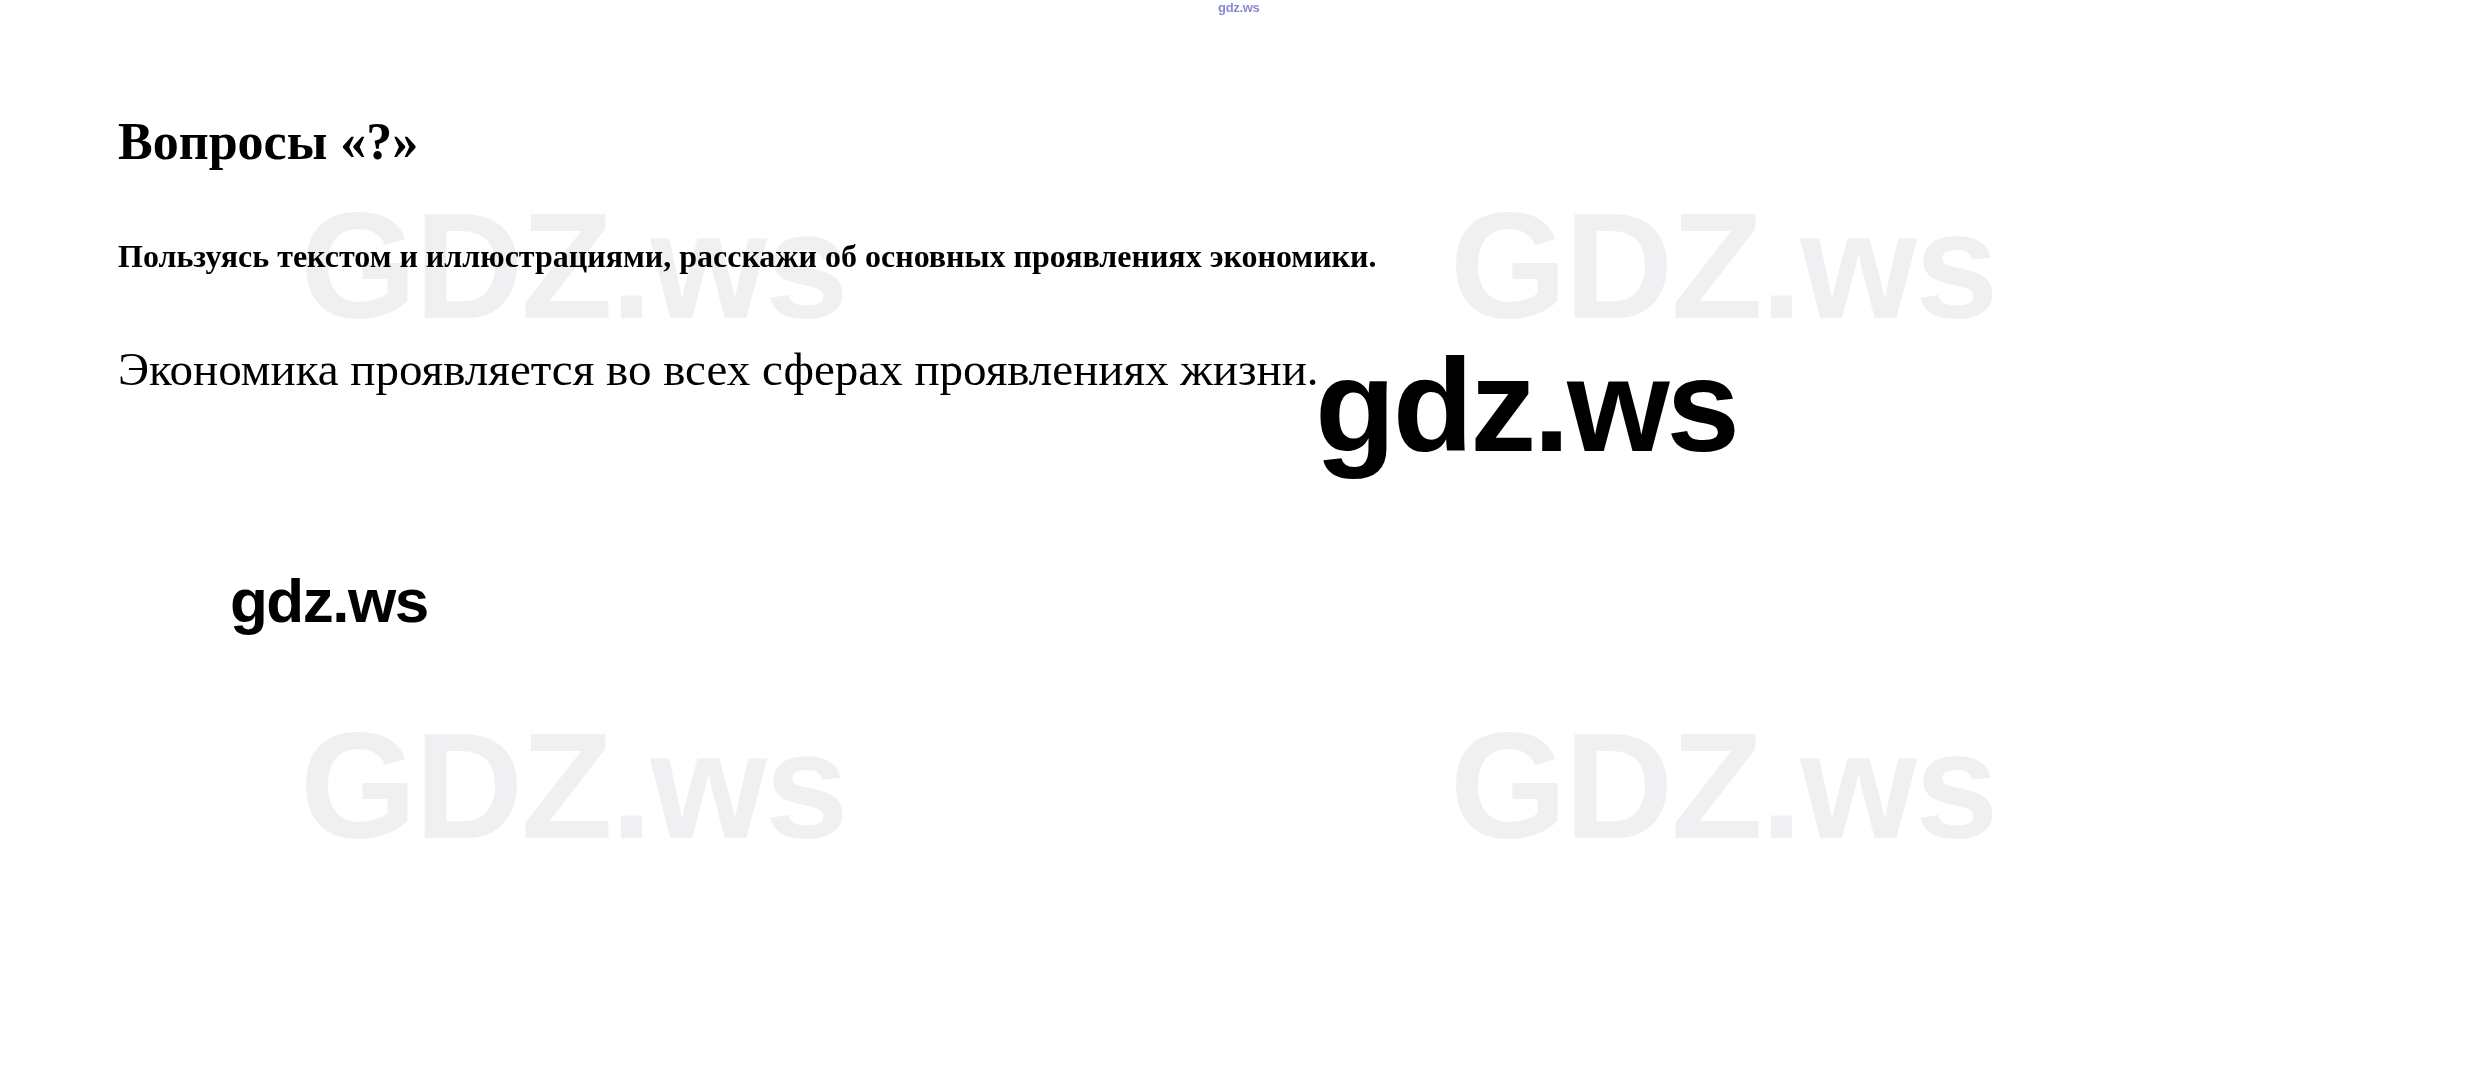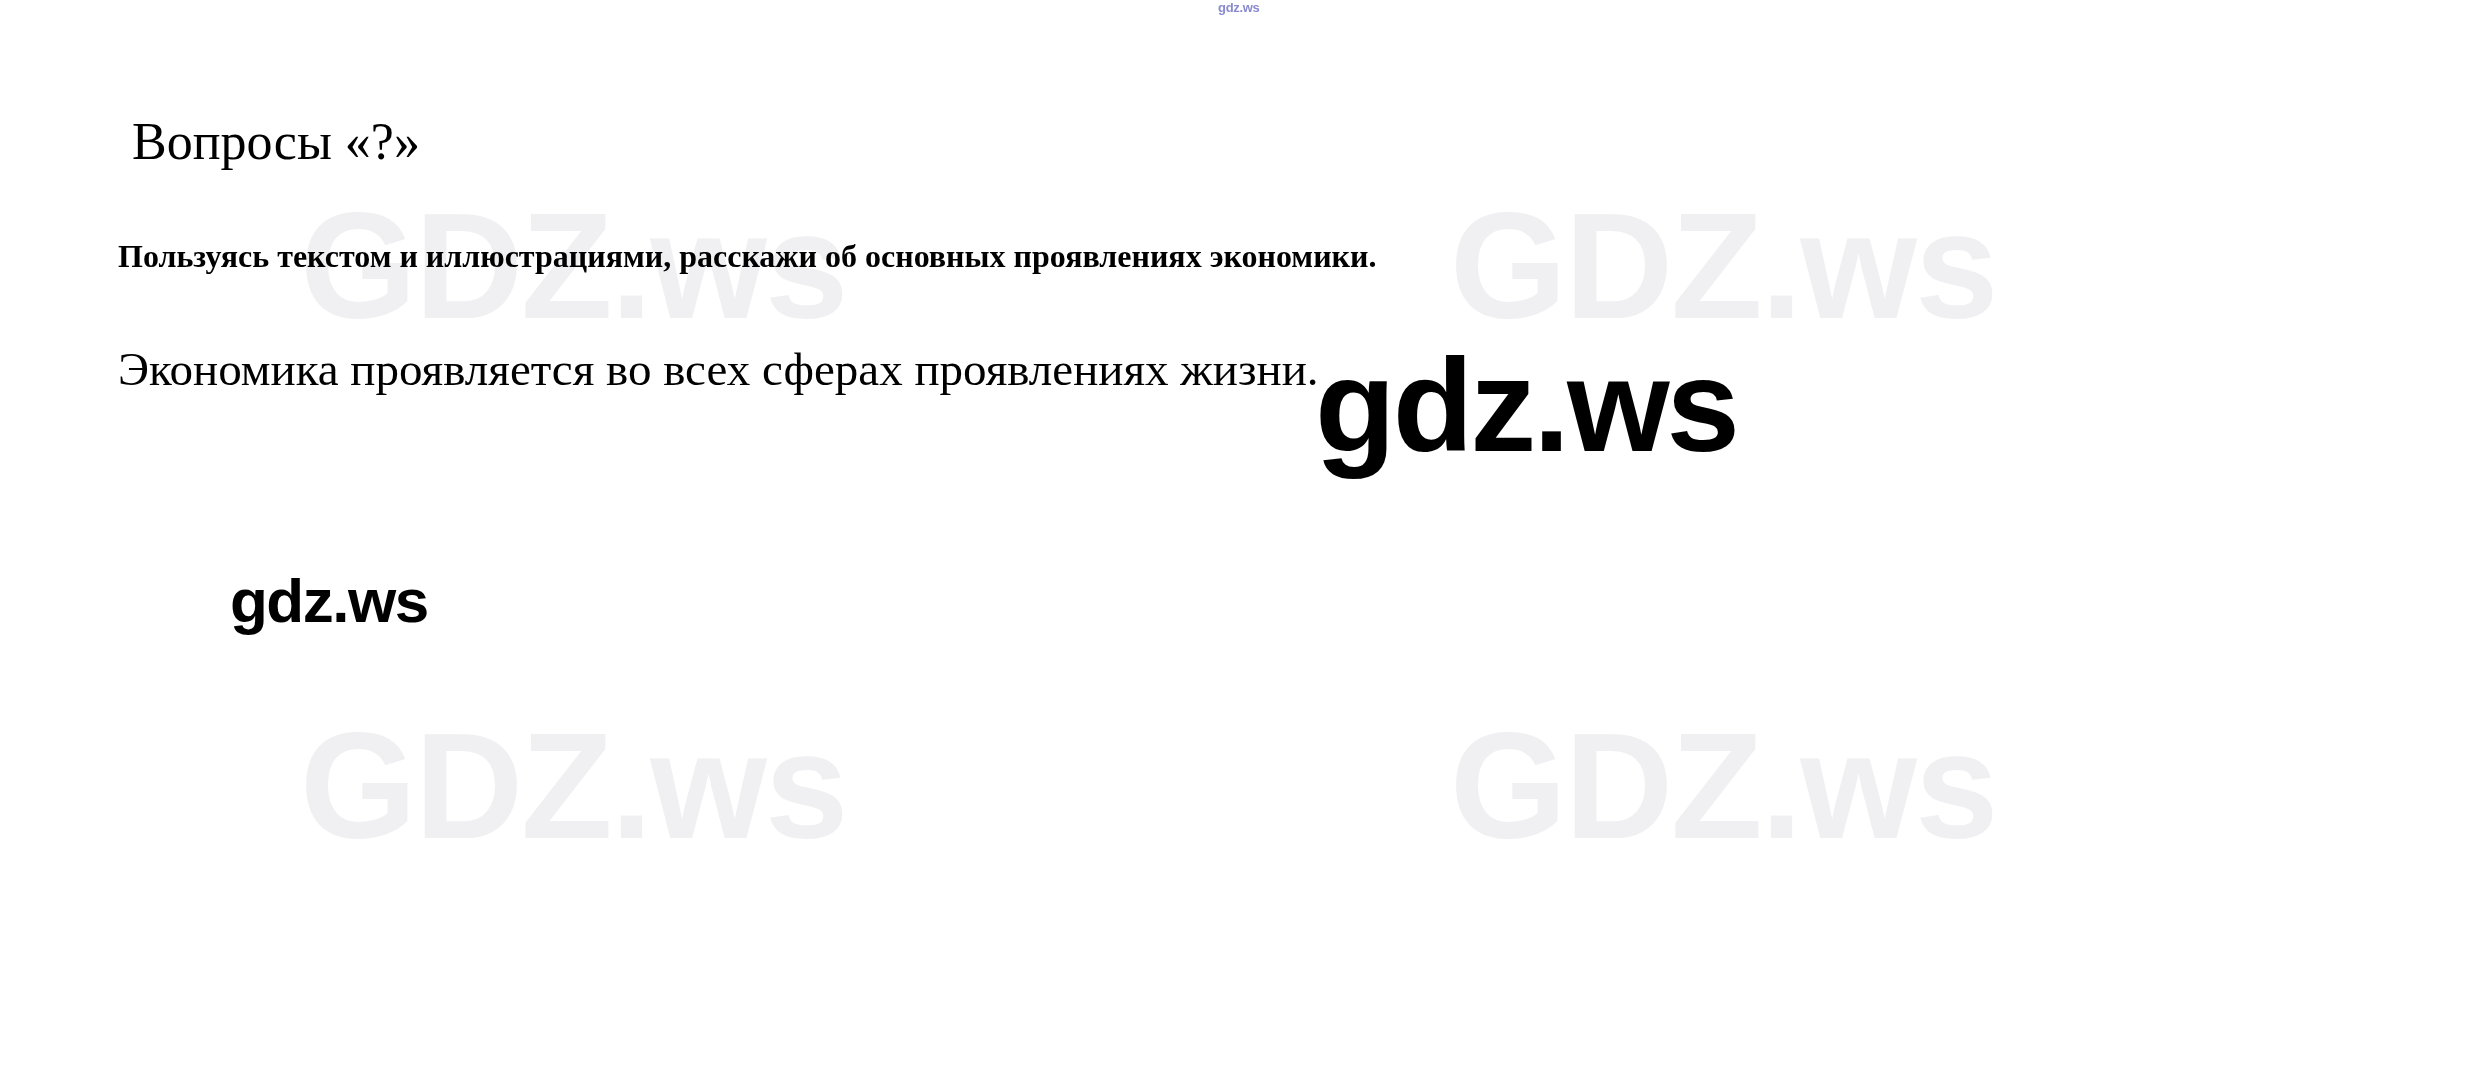--- a/index.html
+++ b/index.html
@@ -62,22 +62,22 @@
   .content {
     position: absolute;
     left: 118px;
     top: 112px;
     width: 2270px;
   }
 
   .page-title {
     font-size: 52px;
     line-height: 1.15;
-    font-weight: 400;
-    margin: 0 0 60px 14px;
+    font-weight: 700;
+    margin: 0 0 60px 0;
   }
 
   .q-prompt {
     font-size: 32px;
     font-weight: 700;
     line-height: 1.55;
     margin: 0 0 52px 0;
     max-width: 1950px;
   }
 

